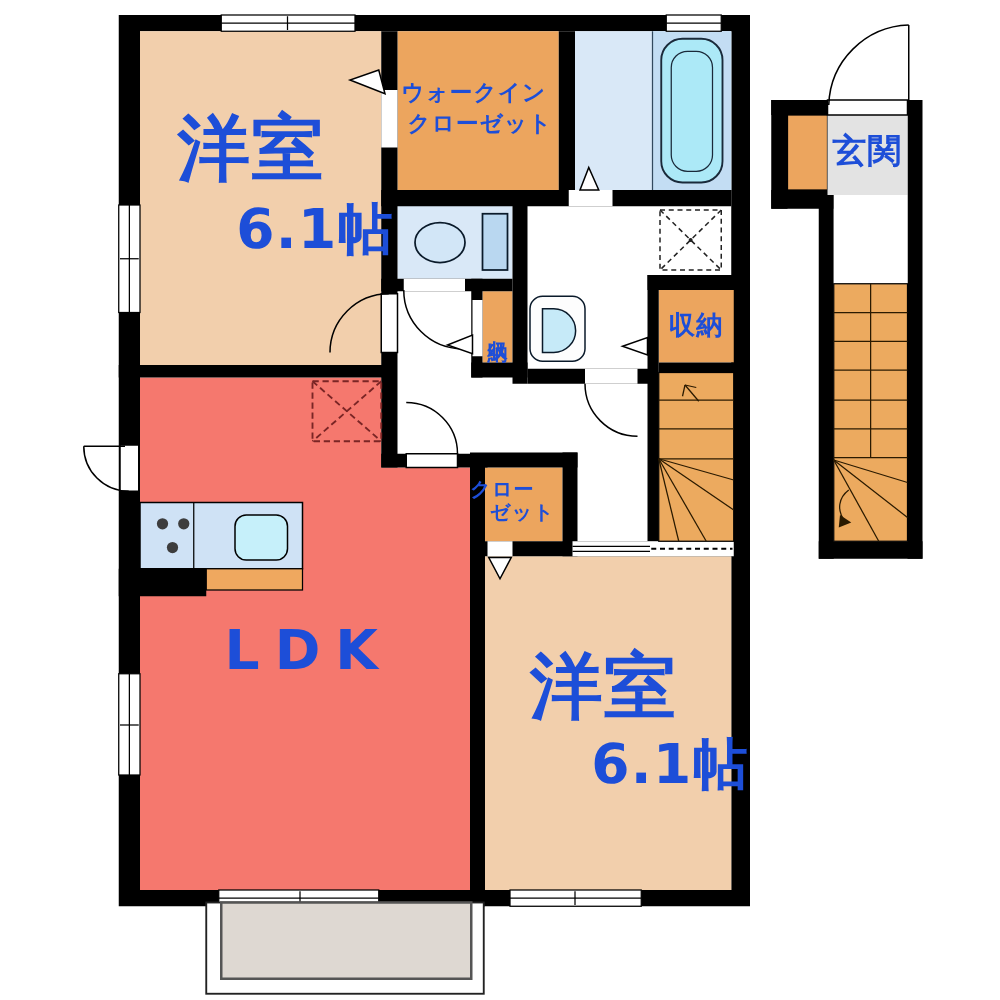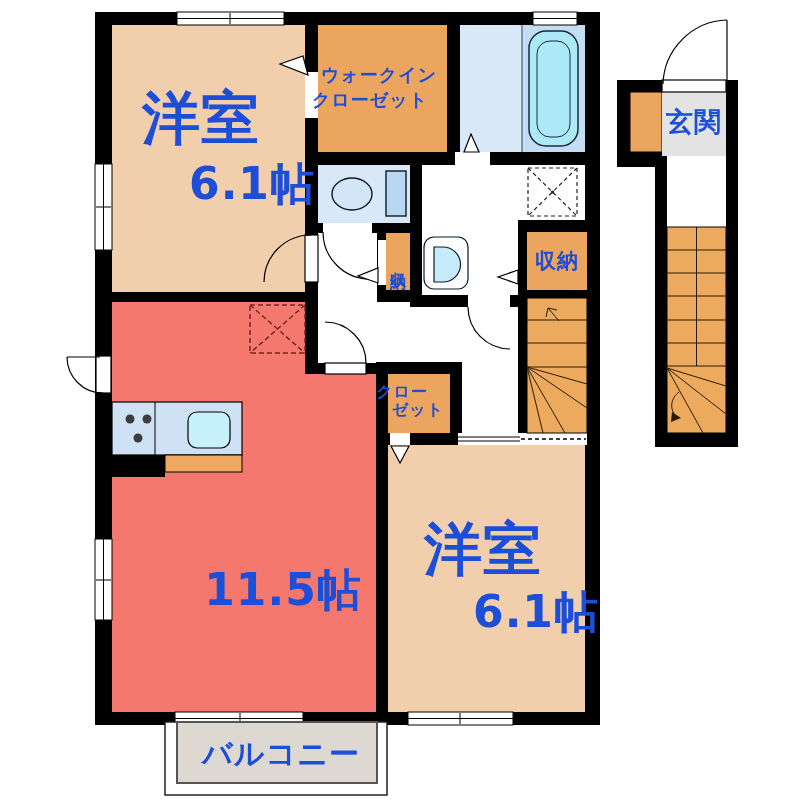--- a/index.html
+++ b/index.html
@@ -230,30 +230,29 @@
   <g>
     <rect x="165" y="722" width="222" height="73" fill="#fff" stroke="#222" stroke-width="1.5"></rect>
     <rect x="177" y="722" width="200" height="61" fill="#ded8d2" stroke="#555" stroke-width="2"></rect>
   </g>
 </svg>
 
 <div class="lbl fs46" style="left:201px;top:118px;">洋室</div>
 <div class="lbl fs44" style="left:212px;top:184px;">6.1帖</div>
 
 <div class="lbl fs18" style="left:379px;top:75px;">ウォークイン</div>
-<div class="lbl fs18" style="left:370px;top:100px;text-align:right;">クローゼット</div>
+<div class="lbl fs18" style="left:384px;top:100px;text-align:right;">クローゼット</div>
 
 <div class="lbl fs27" style="left:694px;top:121px;">玄関</div>
 
 <div class="lbl fs16 vert" style="left:398px;top:261px;">収納</div>
 <div class="lbl fs21" style="left:557px;top:261px;">収納</div>
 
 <div class="lbl fs16" style="left:402px;top:392px;">クロー</div>
 <div class="lbl fs16" style="left:418px;top:410px;">ゼット</div>
 
-<div class="lbl fs44" style="left:243px;top:590px;">11.5帖</div>
+<div class="lbl ldk" style="left:247px;top:521px;">LDK</div>
 
 <div class="lbl fs46" style="left:483px;top:549px;">洋室</div>
 <div class="lbl fs44" style="left:496px;top:612px;">6.1帖</div>
 
-<div class="lbl fs30" style="left:281px;top:754px;">バルコニー</div>
 
 </div>
 
 </body></html>

